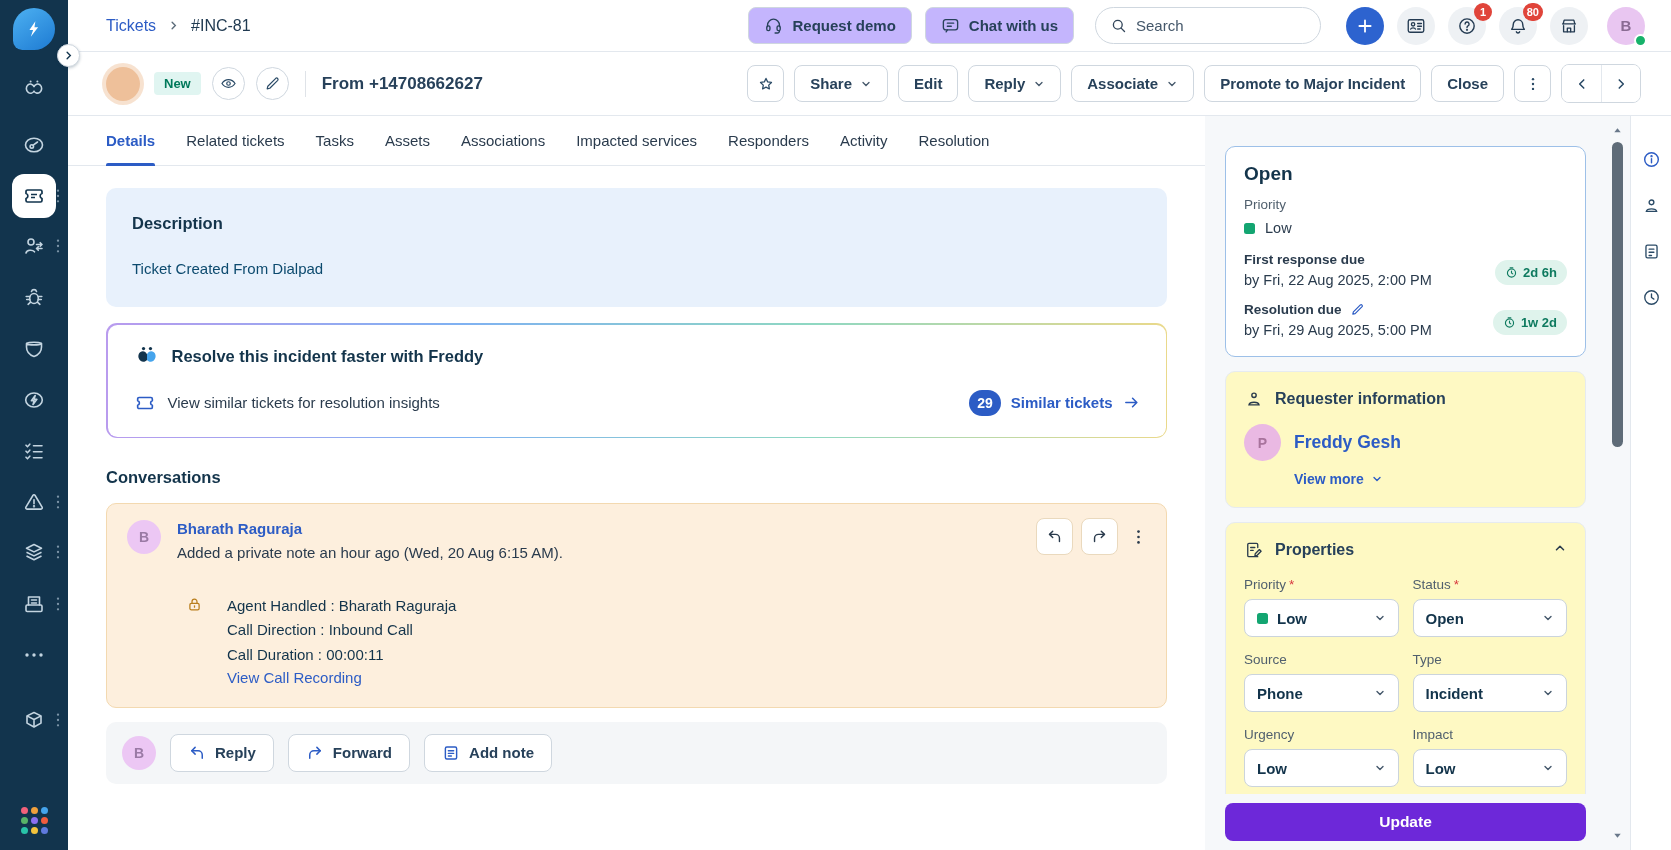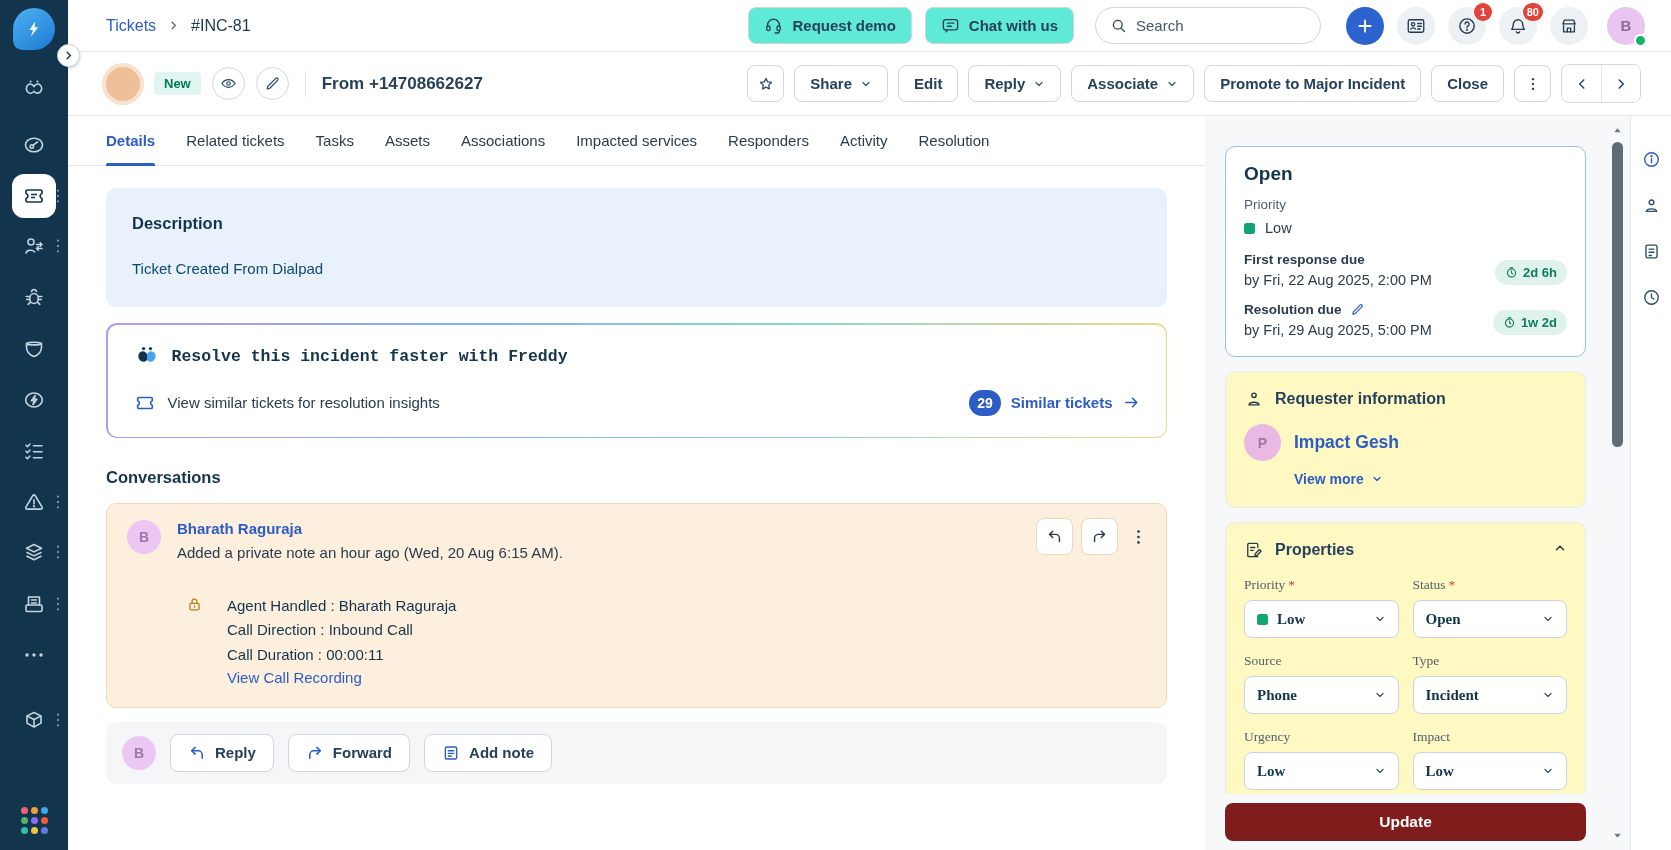--- a/index.html
+++ b/index.html
@@ -28,21 +28,21 @@
 
   
   .topbar { position:absolute; left:68px; top:0; right:0; height:52px; background:#fff;
     border-bottom:1px solid #e3e8ee; display:flex; align-items:center; padding:0 26px 0 38px; z-index:4; }
   .crumb-link { color:#2c5cc5; font-size:16px; cursor:pointer; }
   .crumb-sep { color:#5c6c7a; margin:0 12px; display:flex; }
   .crumb-sep svg { width:11px; height:11px; }
   .crumb-cur { color:#203a51; font-size:16px; }
   .tb-right { margin-left:auto; display:flex; align-items:center; gap:13px; }
   .tb-btn { display:flex; align-items:center; gap:9px; height:37px; padding:0 15px;
-    border:1px solid #cfd7df; border-radius:8px; background:#5eead4; font-size:15px; font-weight:bold; color:#27415a; cursor:pointer; }
+    border:1px solid #cfd7df; border-radius:8px; background:#c4b5fd; font-size:15px; font-weight:bold; color:#27415a; cursor:pointer; }
   .tb-btn svg { width:19px; height:19px; color:#27415a; }
   .searchbox { display:flex; align-items:center; gap:9px; width:226px; height:37px; border:1px solid #cfd7df;
     border-radius:19px; padding:0 14px; background:#fff; margin-left:8px; }
   .searchbox svg { width:17px; height:17px; color:#33465a; flex:none; }
   .searchbox input { border:none; outline:none; font-size:15px; color:#33465a; width:100%; font-family:inherit; background:transparent; }
   .searchbox input::placeholder { color:#44576a; }
   .add-btn { width:38px; height:38px; border-radius:50%; background:#2d63cf; border:none; color:#fff;
     display:flex; align-items:center; justify-content:center; margin-left:12px; cursor:pointer; }
   .add-btn svg { width:18px; height:18px; }
   .circ-btn { position:relative; width:38px; height:38px; border-radius:50%; background:#eef1f4; border:none;
@@ -85,21 +85,21 @@
   .tab.active::after { content:""; position:absolute; left:0; right:0; bottom:0; height:3px; background:#2c5cc5; border-radius:2px 2px 0 0; }
   .body { padding:22px 38px 0; }
 
   .desc-card { background:#e8f1fc; border-radius:10px; padding:26px 26px 30px; }
   .card-title { font-size:16.5px; font-weight:bold; color:#13344b; }
   .desc-body { margin-top:27px; font-size:15px; color:#0c4a6e; }
 
   .freddy-wrap { margin-top:16px; border-radius:11px; padding:1.5px;
     background:linear-gradient(90deg,#b99bee,#7fb1f2,#8fd8c2,#ead98b); }
   .freddy-card { background:#fff; border-radius:9.5px; padding:19px 26px 21px; }
-  .freddy-head { display:flex; align-items:center; gap:12px;font-family:Liberation Mono, monospace; }
+  .freddy-head { display:flex; align-items:center; gap:12px; }
   .freddy-row { margin-top:20px; display:flex; align-items:center; gap:12px; font-size:15px; color:#2a3b4d; }
   .freddy-row .tk { color:#2c5cc5; display:flex; } .freddy-row .tk svg { width:22px; height:22px; }
   .sim-right { margin-left:auto; display:flex; align-items:center; gap:10px; cursor:pointer;text-align:center; }
   .count-pill { min-width:31px; height:26px; padding:0 8px; border-radius:14px; background:#2c5cc5; color:#fff;
     font-size:14px; font-weight:bold; display:flex; align-items:center; justify-content:center; }
   .sim-link { color:#2c5cc5; font-size:15px; font-weight:bold; }
   .sim-right svg { width:17px; height:17px; color:#2c5cc5; }
 
   .conv-title { margin-top:30px; font-size:16.5px; font-weight:bold; color:#13344b; }
   .note-card { margin-top:16px; background:#fdefdd; border:1px solid #f3d9b0; border-radius:10px; padding:16px 20px 20px; display:flex; gap:16px; position:relative; }
@@ -148,30 +148,30 @@
   .side-head svg { width:20px; height:20px; color:#2a3b4d; }
   .side-head .chev-up { margin-left:auto; color:#44576a; cursor:pointer; }
   .side-head .chev-up svg { width:14px; height:14px; }
   .req-row { margin-top:15px; display:flex; align-items:center; gap:13px; }
   .req-p-avatar { width:37px; height:37px; border-radius:50%; background:#eab9e3; color:#a8739d; font-size:14px; font-weight:bold;
     display:flex; align-items:center; justify-content:center; }
   .req-name { color:#2c5cc5; font-size:17.5px; font-weight:bold; cursor:pointer; }
   .view-more { margin:10px 0 0 50px; color:#2c5cc5; font-size:14px; font-weight:bold; display:flex; align-items:center; gap:7px; cursor:pointer; }
   .view-more svg { width:12px; height:12px; }
 
-  .fields { display:grid; grid-template-columns:1fr 1fr; column-gap:14px; margin-top:2px;font-family:Liberation Serif, serif; }
+  .fields { display:grid; grid-template-columns:1fr 1fr; column-gap:14px; margin-top:2px; }
   .fld-label { margin-top:15px; font-size:13.5px; color:#51606e; }
   .fld-label .req-mark { color:#d7373f; margin-left:3px; }
   .fld-select { margin-top:7px; display:flex; align-items:center; gap:9px; height:38px; border:1px solid #cbd4dc; border-radius:8px;
     background:#fff; padding:0 12px; font-size:15px; font-weight:bold; color:#13344b; cursor:pointer; }
   .fld-select .caret { margin-left:auto; color:#44576a; display:flex; }
   .fld-select .caret svg { width:12px; height:12px; }
 
   .update-bar { position:absolute; left:0; right:0; bottom:0; height:56px; background:#f6f8fa; display:flex; align-items:center; padding:0 44px 0 20px; }
-  .update-btn { flex:1; height:38px; border:none; border-radius:8px; background:#7f1d1d; color:#fff; font-size:15.5px; font-weight:bold; cursor:pointer; }
+  .update-btn { flex:1; height:38px; border:none; border-radius:8px; background:#6d28d9; color:#fff; font-size:15.5px; font-weight:bold; cursor:pointer; }
 
   .pscroll { position:absolute; right:5px; top:0; bottom:0; width:15px; }
   .pscroll .up, .pscroll .dn { position:absolute; left:2px; width:11px; color:#69788a; }
   .pscroll .up { top:6px; } .pscroll .dn { bottom:5px; }
   .pscroll svg { width:11px; height:11px; }
   .pthumb { position:absolute; left:2px; top:26px; width:11px; height:305px; border-radius:6px; background:#5f6c78; }
 
   
   .strip { width:41px; flex:none; background:#fff; border-left:1px solid #e3e8ee; display:flex; flex-direction:column; align-items:center; padding-top:34px; gap:27px; }
   .strip .s-ic { color:#2a4a66; cursor:pointer; display:flex; }
@@ -677,21 +677,21 @@
           <svg viewBox="0 0 24 24" fill="none" stroke="currentColor" stroke-width="1.7" stroke-linecap="round">
               <circle cx="12" cy="7.5" r="2.6"></circle>
               <path d="M6 19c.8-4.2 11.2-4.2 12 0z"></path>
             </svg>
           <span>Requester information</span>
         </div>
         <div class="req-row">
           <div class="req-p-avatar">
             <span>P</span>
           </div>
-          <span class="req-name">Impact Gesh</span>
+          <span class="req-name">Freddy Gesh</span>
         </div>
         <div class="view-more">
           <span>View more</span>
           <svg viewBox="0 0 24 24" fill="none" stroke="currentColor" stroke-width="2.8" stroke-linecap="round" stroke-linejoin="round">
               <path d="M6 9l6 6 6-6"></path>
             </svg>
         </div>
       </div>
 
       <div class="side-card">

